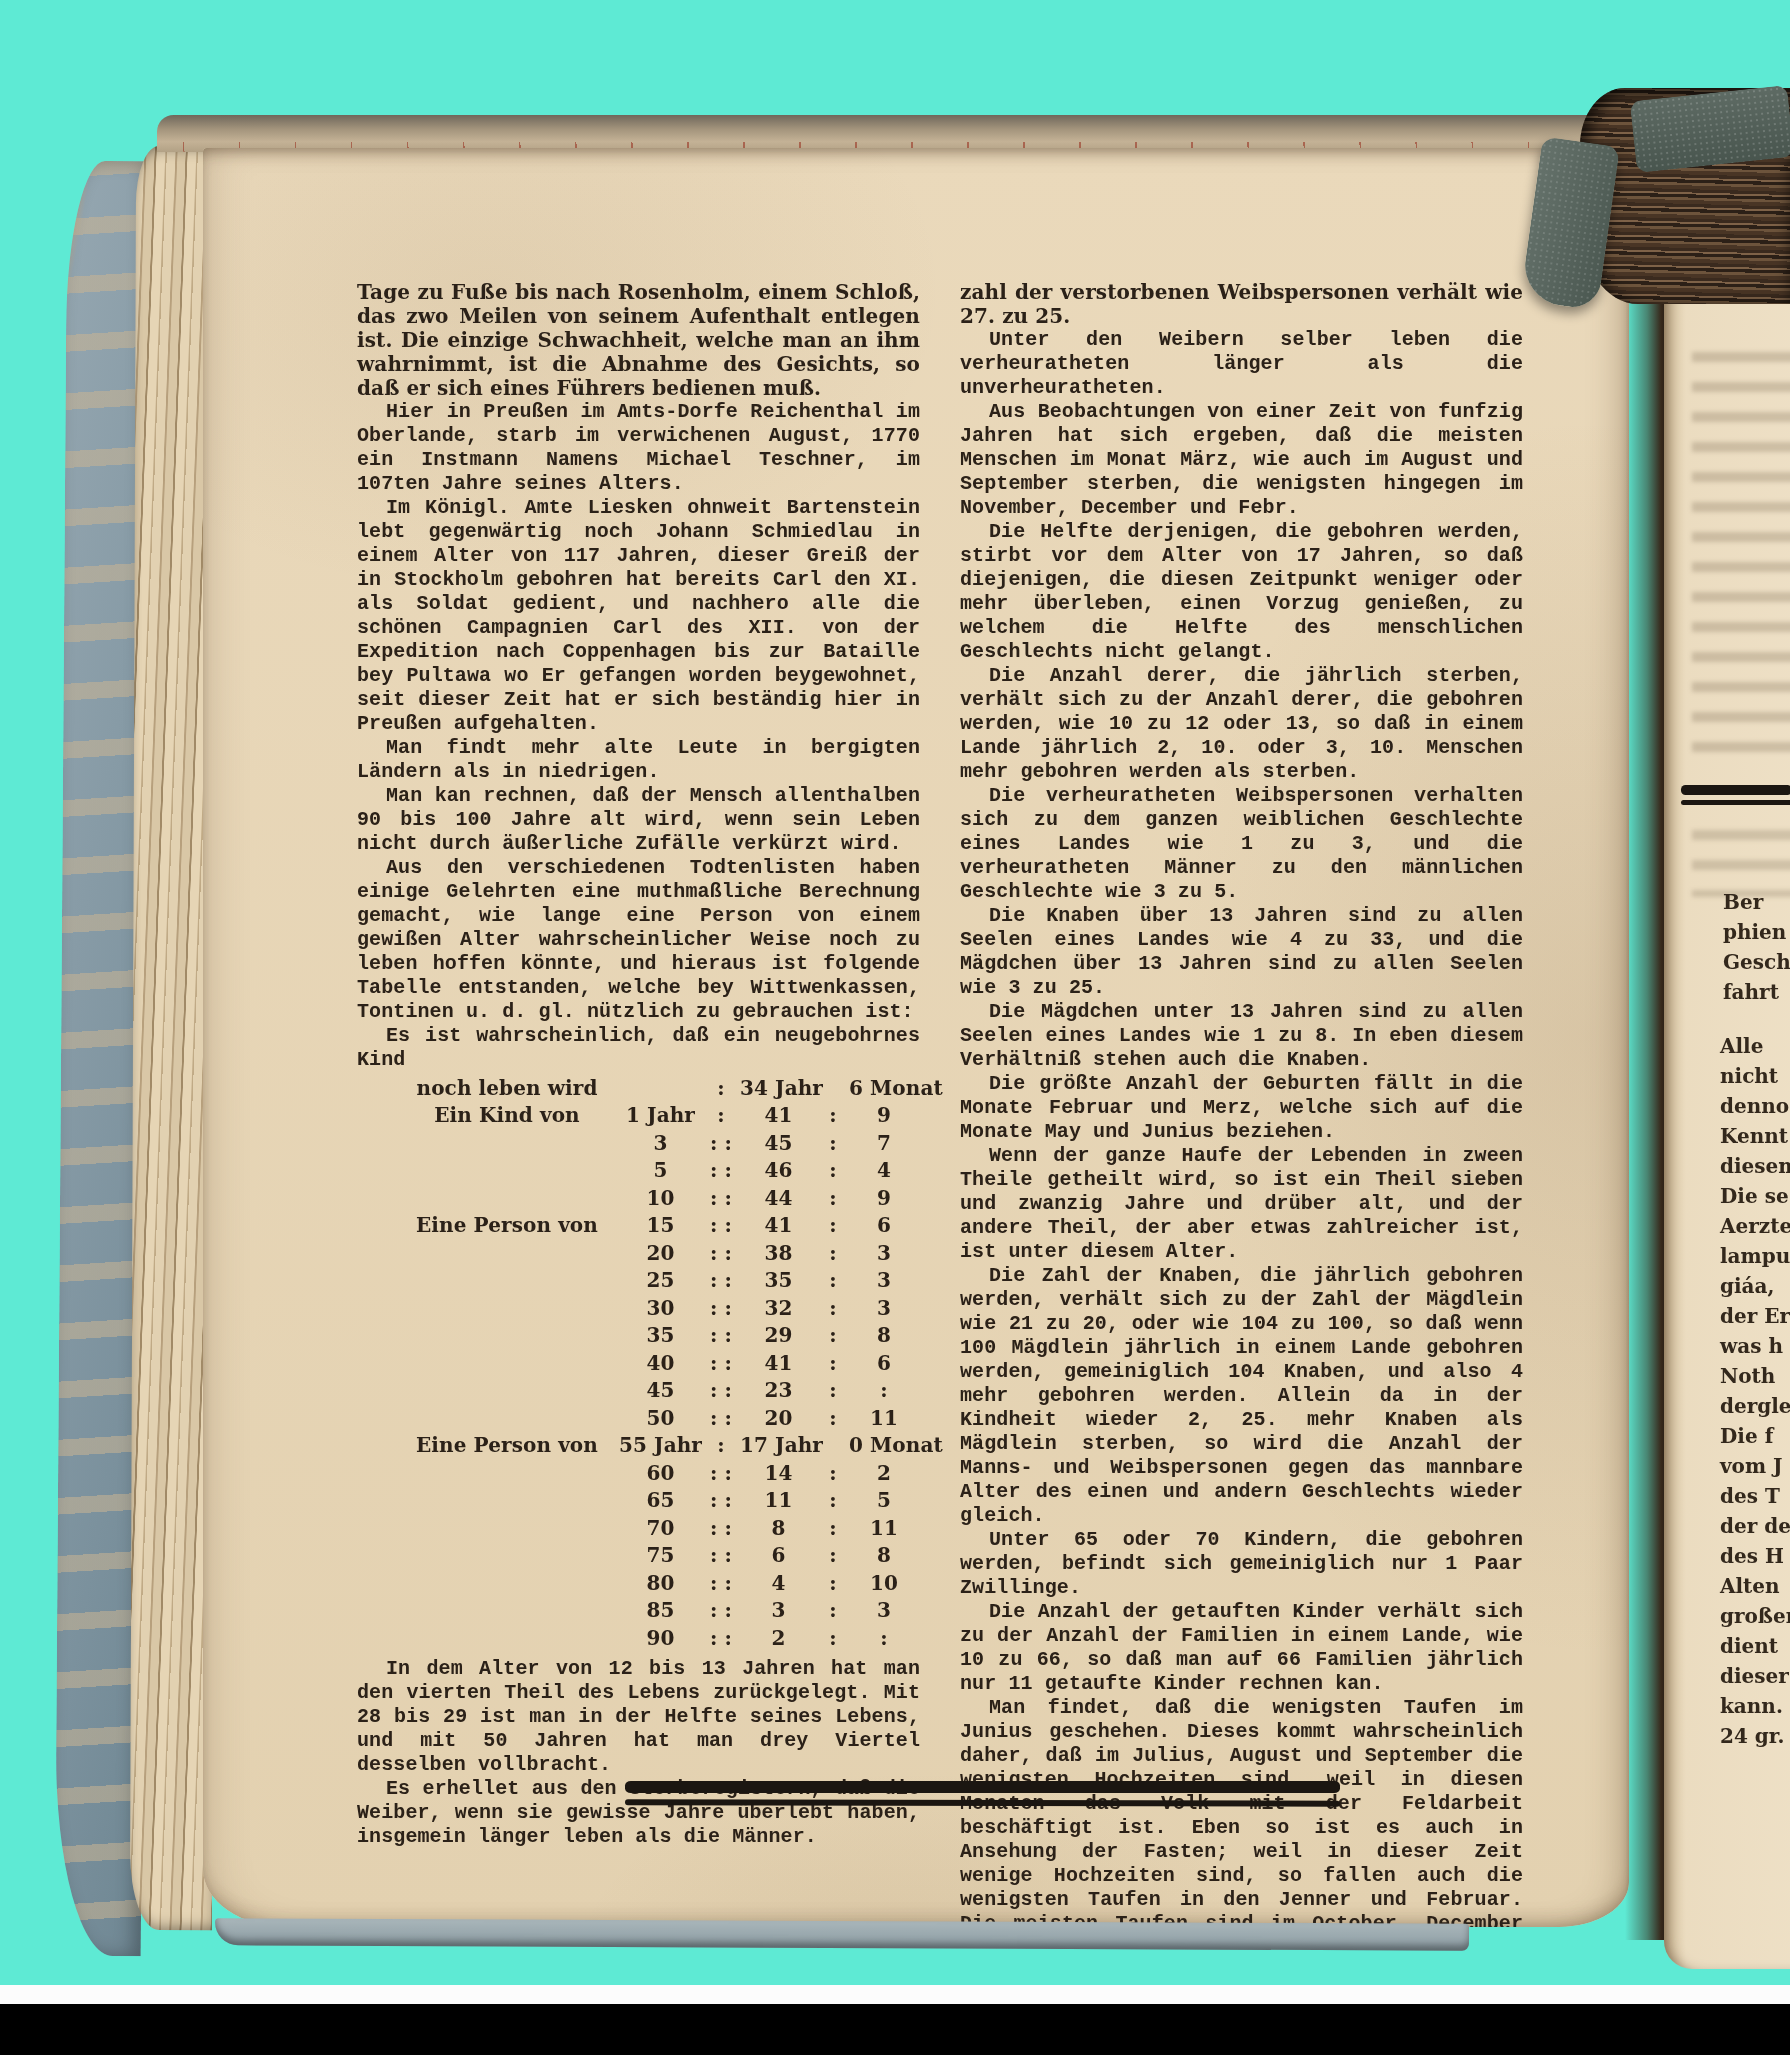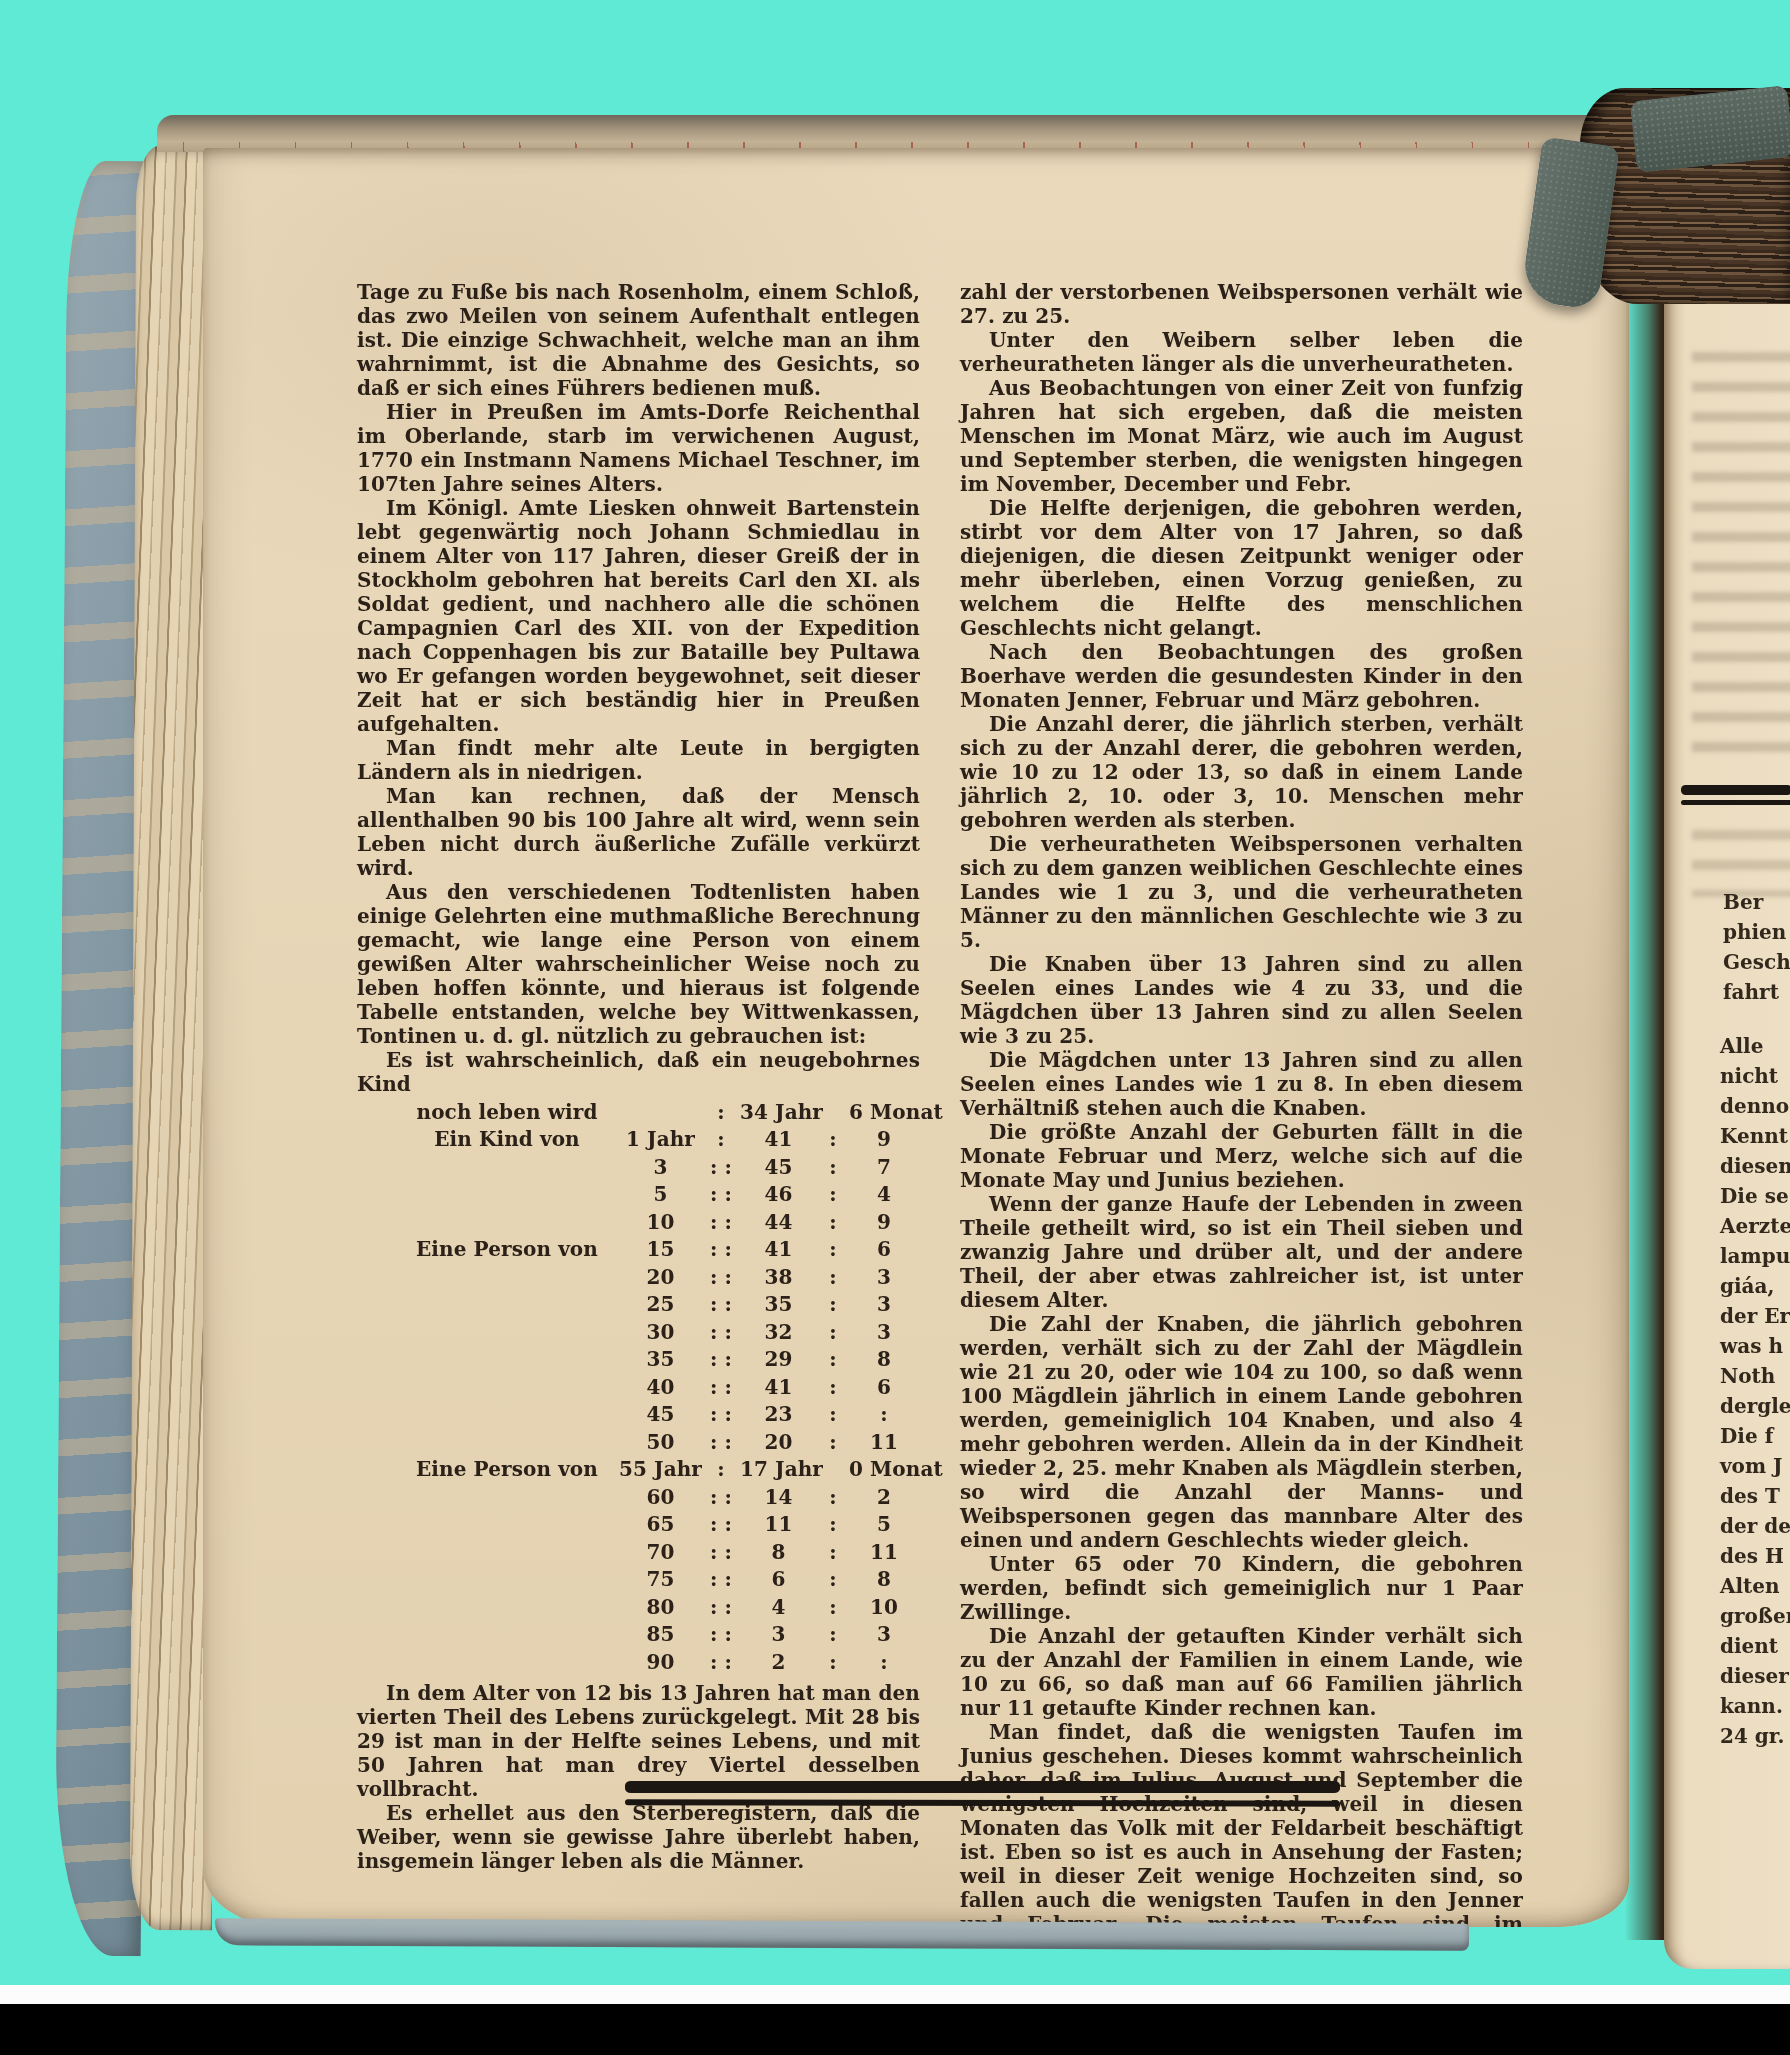--- a/index.html
+++ b/index.html
@@ -78,21 +78,21 @@
       inset -19px 0 35px -14px rgba(80,55,30,.38),
       inset 22px 0 45px -22px rgba(80,55,30,.26),
       inset 0 -11.5px 16.6px -9px rgba(60,40,20,.3);
   }
   .columns { display:flex; gap:40px; padding:132px 0 0 154px; }
   .col {
     width:563px; color:#2b2118; font-size:20px; line-height:24px;
     text-align:justify; font-weight:700; letter-spacing:0.1px;
   }
   .para { margin:0; }
-  .para.ind { text-indent:29px; }
+  .para.ind { text-indent:29px;font-family:Liberation Mono, monospace; }
 
   .lifetable { margin:2.6px 0 5.1px 0; }
   .trow {
     display:grid; grid-template-columns:224px 83px 38px 77px 32px 70px;
     line-height:27.5px; height:27.5px; margin-left:38px; align-items:baseline;
   }
   .tc { text-align:center; white-space:nowrap; }
   .tc.label { text-align:center; }
 
   .end-rule { position:absolute; left:422px; top:1633px; width:715px; }
@@ -333,21 +333,20 @@
             <p class="para ind">In dem Alter von 12 bis 13 Jahren hat man den vierten Theil des Lebens zurückgelegt. Mit 28 bis 29 ist man in der Helfte seines Lebens, und mit 50 Jahren hat man drey Viertel desselben vollbracht.</p>
             <p class="para ind">Es erhellet aus den Sterberegistern, daß die Weiber, wenn sie gewisse Jahre überlebt haben, insgemein länger leben als die Männer.</p>
           </div>
       </div>
       <div class="col">
         <div>
             <p class="para">zahl der verstorbenen Weibspersonen verhält wie 27. zu 25.</p>
             <p class="para ind">Unter den Weibern selber leben die verheuratheten länger als die unverheuratheten.</p>
             <p class="para ind">Aus Beobachtungen von einer Zeit von funfzig Jahren hat sich ergeben, daß die meisten Menschen im Monat März, wie auch im August und September sterben, die wenigsten hingegen im November, December und Febr.</p>
             <p class="para ind">Die Helfte derjenigen, die gebohren werden, stirbt vor dem Alter von 17 Jahren, so daß diejenigen, die diesen Zeitpunkt weniger oder mehr überleben, einen Vorzug genießen, zu welchem die Helfte des menschlichen Geschlechts nicht gelangt.</p>
-            <p class="para ind">Nach den Beobachtungen des großen Boerhave werden die gesundesten Kinder in den Monaten Jenner, Februar und März gebohren.</p>
             <p class="para ind">Die Anzahl derer, die jährlich sterben, verhält sich zu der Anzahl derer, die gebohren werden, wie 10 zu 12 oder 13, so daß in einem Lande jährlich 2, 10. oder 3, 10. Menschen mehr gebohren werden als sterben.</p>
             <p class="para ind">Die verheuratheten Weibspersonen verhalten sich zu dem ganzen weiblichen Geschlechte eines Landes wie 1 zu 3, und die verheuratheten Männer zu den männlichen Geschlechte wie 3 zu 5.</p>
             <p class="para ind">Die Knaben über 13 Jahren sind zu allen Seelen eines Landes wie 4 zu 33, und die Mägdchen über 13 Jahren sind zu allen Seelen wie 3 zu 25.</p>
             <p class="para ind">Die Mägdchen unter 13 Jahren sind zu allen Seelen eines Landes wie 1 zu 8. In eben diesem Verhältniß stehen auch die Knaben.</p>
             <p class="para ind">Die größte Anzahl der Geburten fällt in die Monate Februar und Merz, welche sich auf die Monate May und Junius beziehen.</p>
             <p class="para ind">Wenn der ganze Haufe der Lebenden in zween Theile getheilt wird, so ist ein Theil sieben und zwanzig Jahre und drüber alt, und der andere Theil, der aber etwas zahlreicher ist, ist unter diesem Alter.</p>
             <p class="para ind">Die Zahl der Knaben, die jährlich gebohren werden, verhält sich zu der Zahl der Mägdlein wie 21 zu 20, oder wie 104 zu 100, so daß wenn 100 Mägdlein jährlich in einem Lande gebohren werden, gemeiniglich 104 Knaben, und also 4 mehr gebohren werden. Allein da in der Kindheit wieder 2, 25. mehr Knaben als Mägdlein sterben, so wird die Anzahl der Manns- und Weibspersonen gegen das mannbare Alter des einen und andern Geschlechts wieder gleich.</p>
             <p class="para ind">Unter 65 oder 70 Kindern, die gebohren werden, befindt sich gemeiniglich nur 1 Paar Zwillinge.</p>
             <p class="para ind">Die Anzahl der getauften Kinder verhält sich zu der Anzahl der Familien in einem Lande, wie 10 zu 66, so daß man auf 66 Familien jährlich nur 11 getaufte Kinder rechnen kan.</p>
             <p class="para ind">Man findet, daß die wenigsten Taufen im Junius geschehen. Dieses kommt wahrscheinlich daher, daß im Julius, August und September die wenigsten Hochzeiten sind, weil in diesen Monaten das Volk mit der Feldarbeit beschäftigt ist. Eben so ist es auch in Ansehung der Fasten; weil in dieser Zeit wenige Hochzeiten sind, so fallen auch die wenigsten Taufen in den Jenner und Februar. Die meisten Taufen sind im October, December und Merz, weil die meisten Heurathen im May, Junius und October geschehen.</p>

